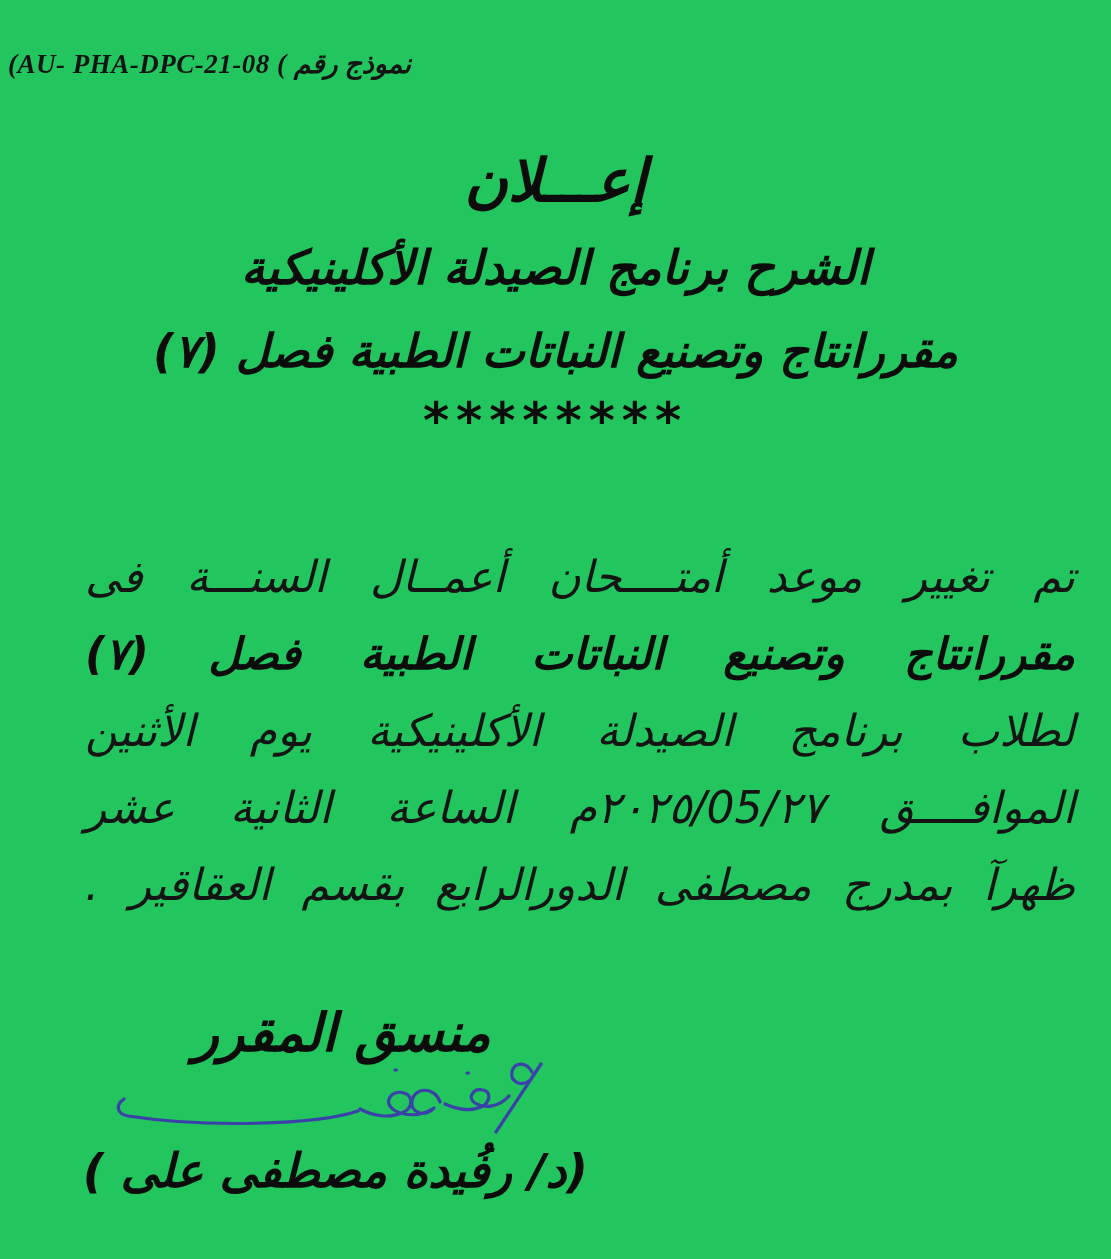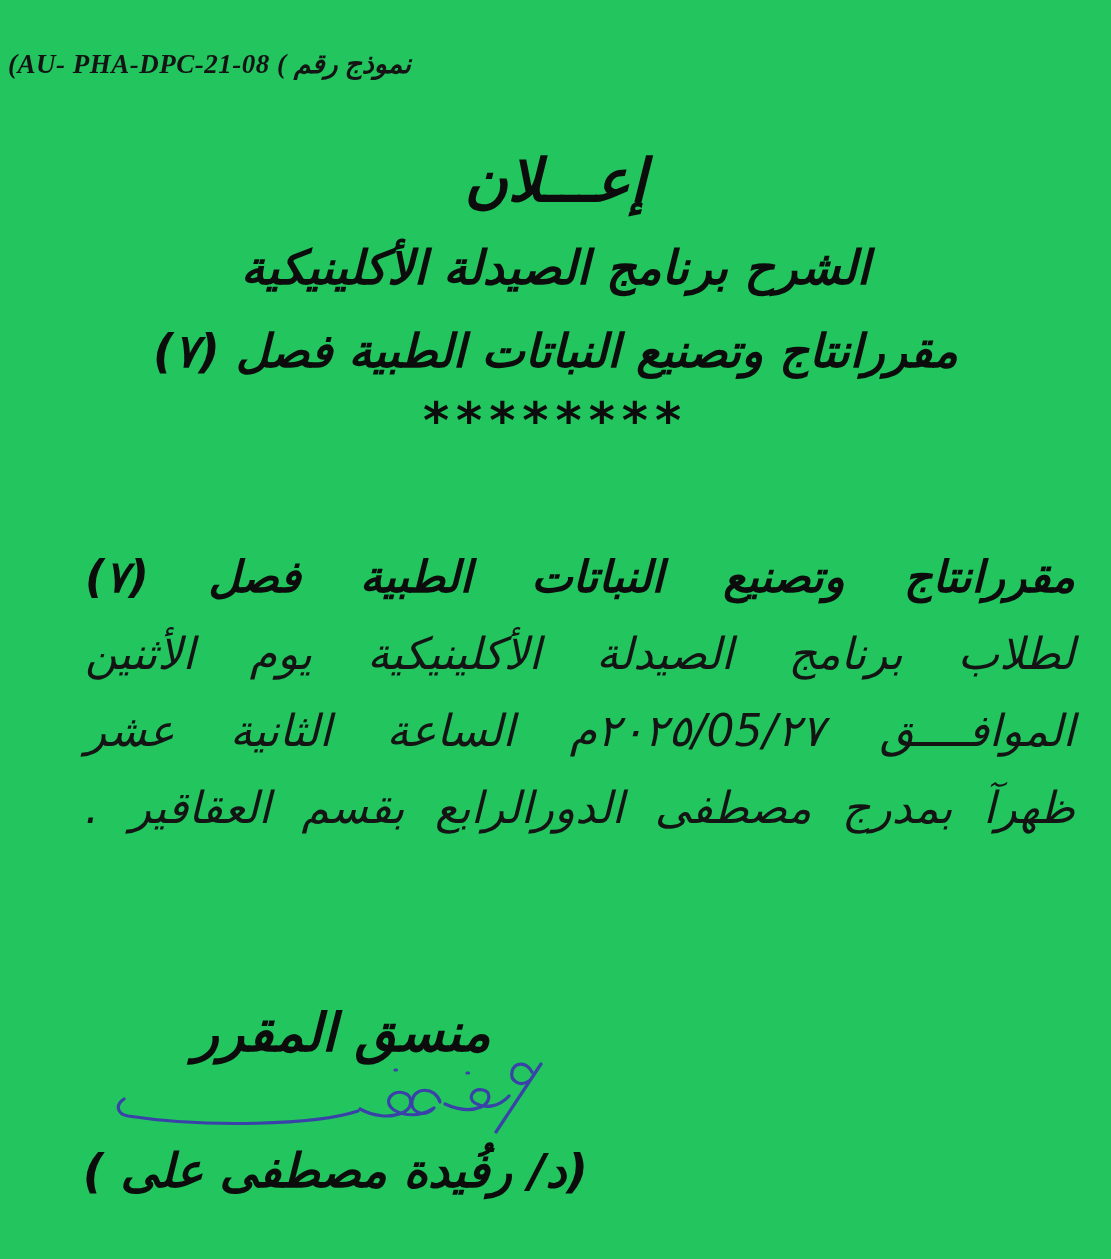--- a/index.html
+++ b/index.html
@@ -89,20 +89,21 @@
 
   <div class="title" dir="rtl">إعـــلان</div>
 
   <div class="subtitle1" dir="rtl">الشرح برنامج الصيدلة الأكلينيكية</div>
 
   <div class="subtitle2" dir="rtl">مقررانتاج وتصنيع النباتات الطبية فصل (٧)</div>
 
   <div class="stars">********</div>
 
   <div class="body-block">
+    <div class="body-line">تم تغيير موعد أمتــــحان أعمــال السنـــة فى</div>
     <div class="body-line bold">مقررانتاج وتصنيع النباتات الطبية فصل (٧)</div>
     <div class="body-line">لطلاب برنامج الصيدلة الأكلينيكية يوم الأثنين</div>
     <div class="body-line">الموافــــق ٢٠٢٥/05/٢٧م الساعة الثانية عشر</div>
     <div class="body-line">ظهرآ بمدرج مصطفى الدورالرابع بقسم العقاقير .</div>
   </div>
 
   <div class="sig-role" dir="rtl">منسق المقرر</div>
 
   <svg class="sig-svg" width="452" height="90" viewBox="0 0 452 90" aria-hidden="true">
 

